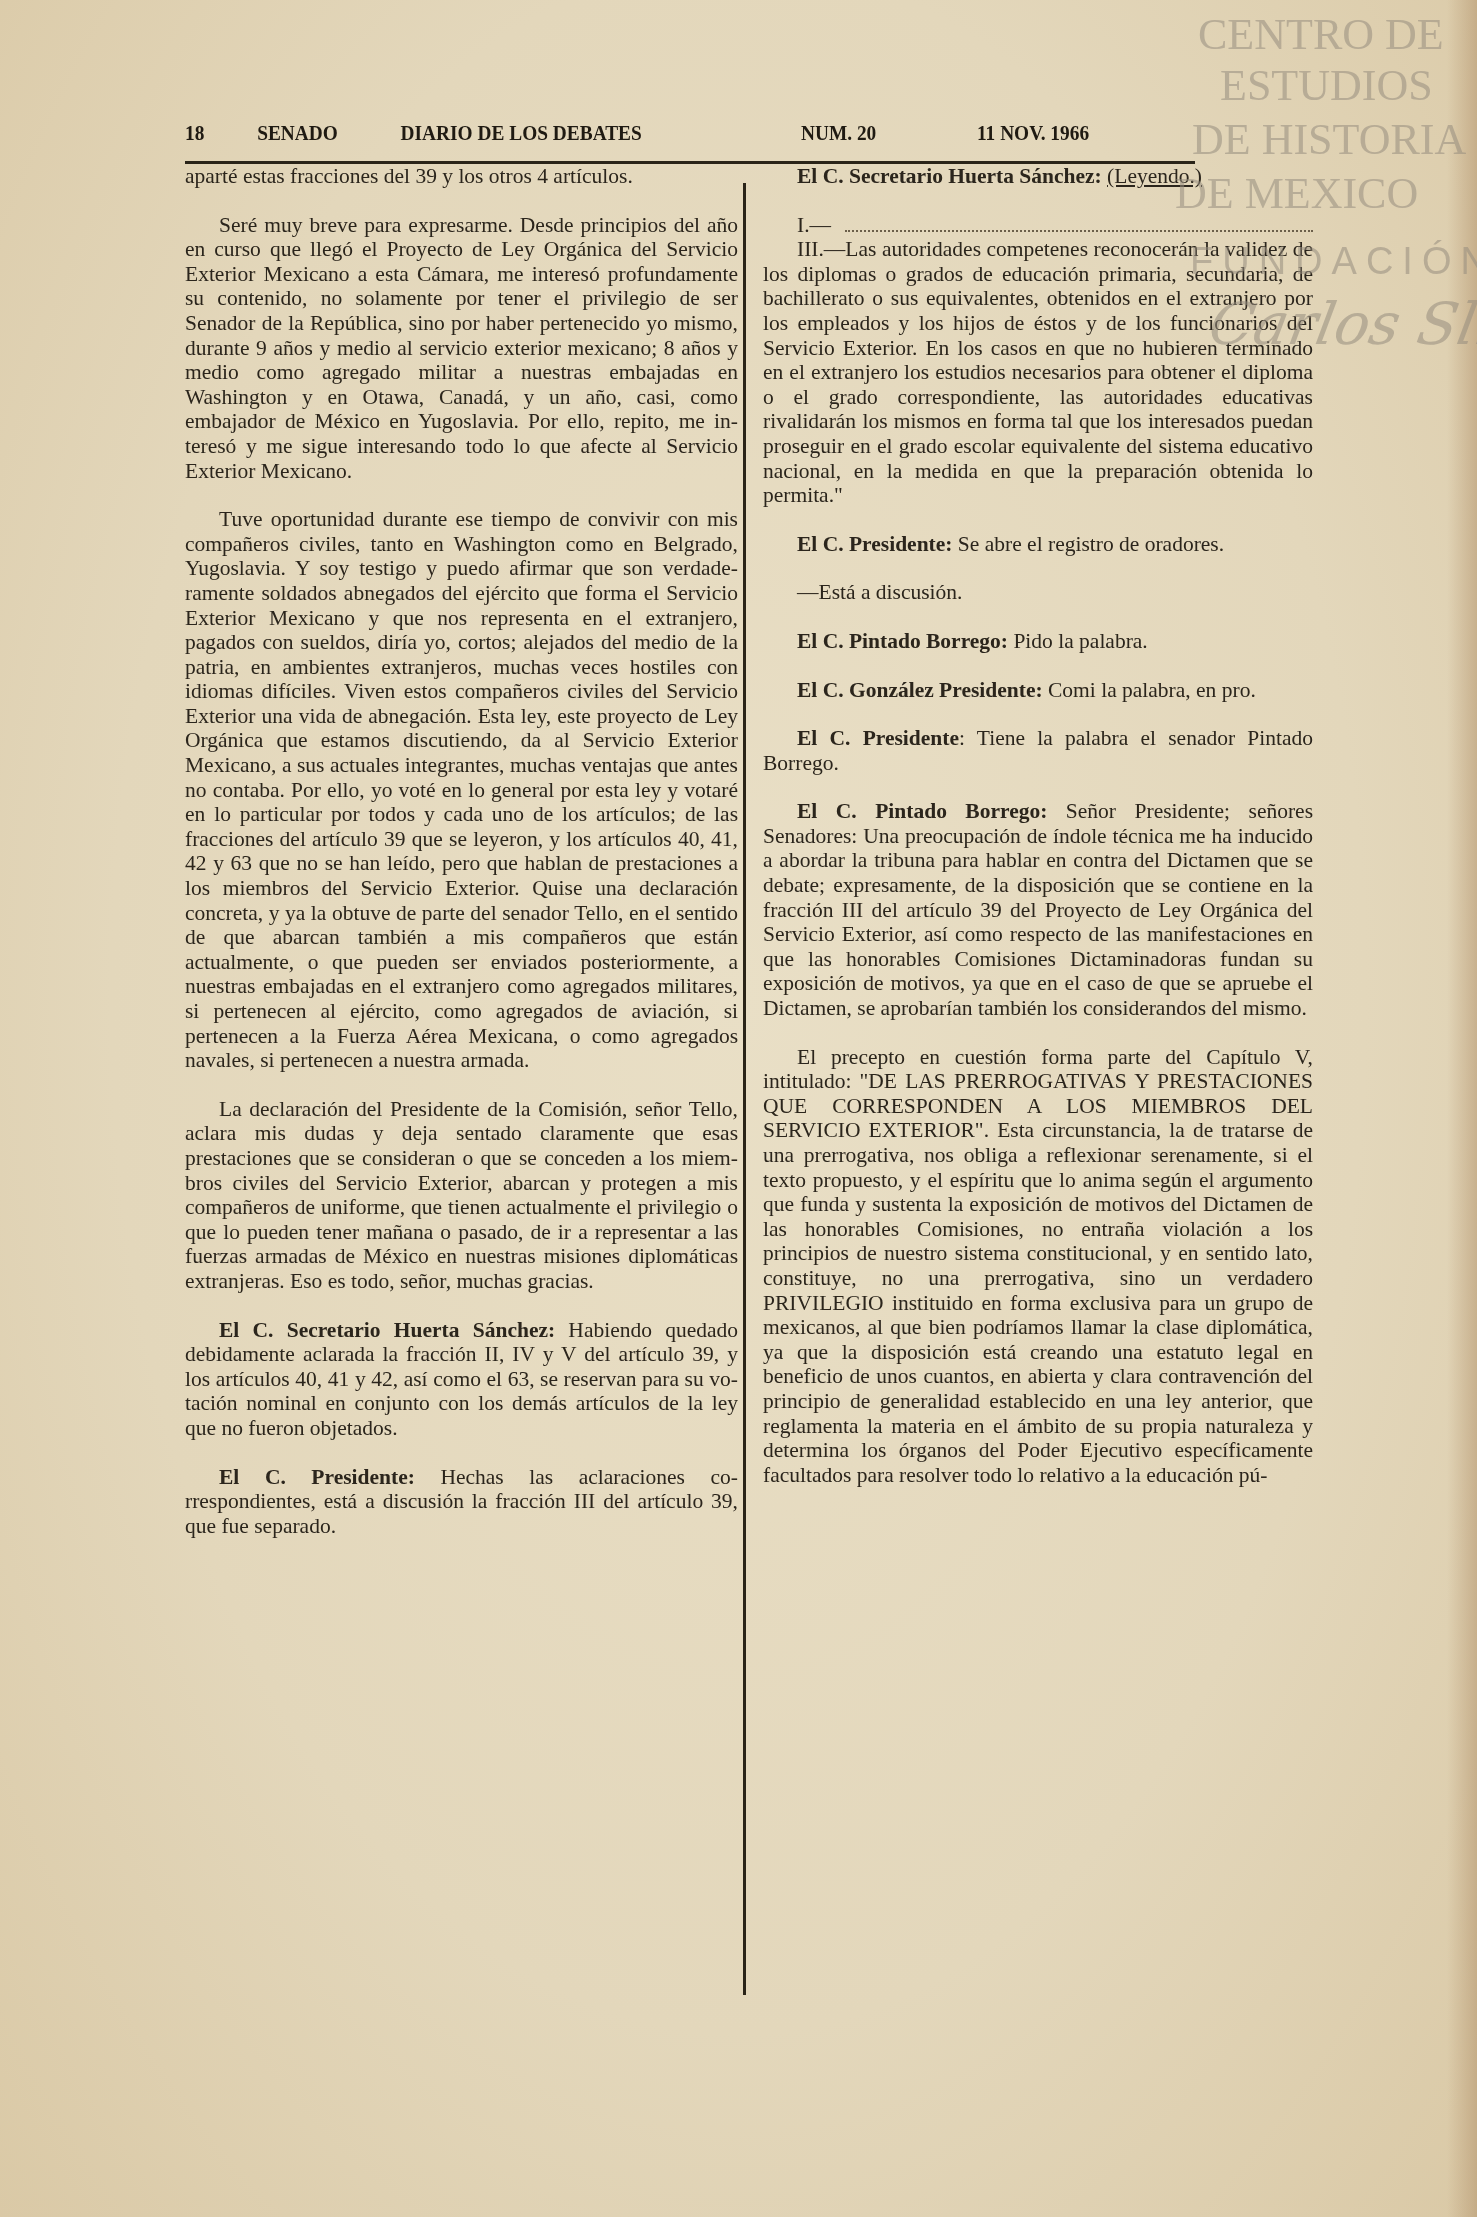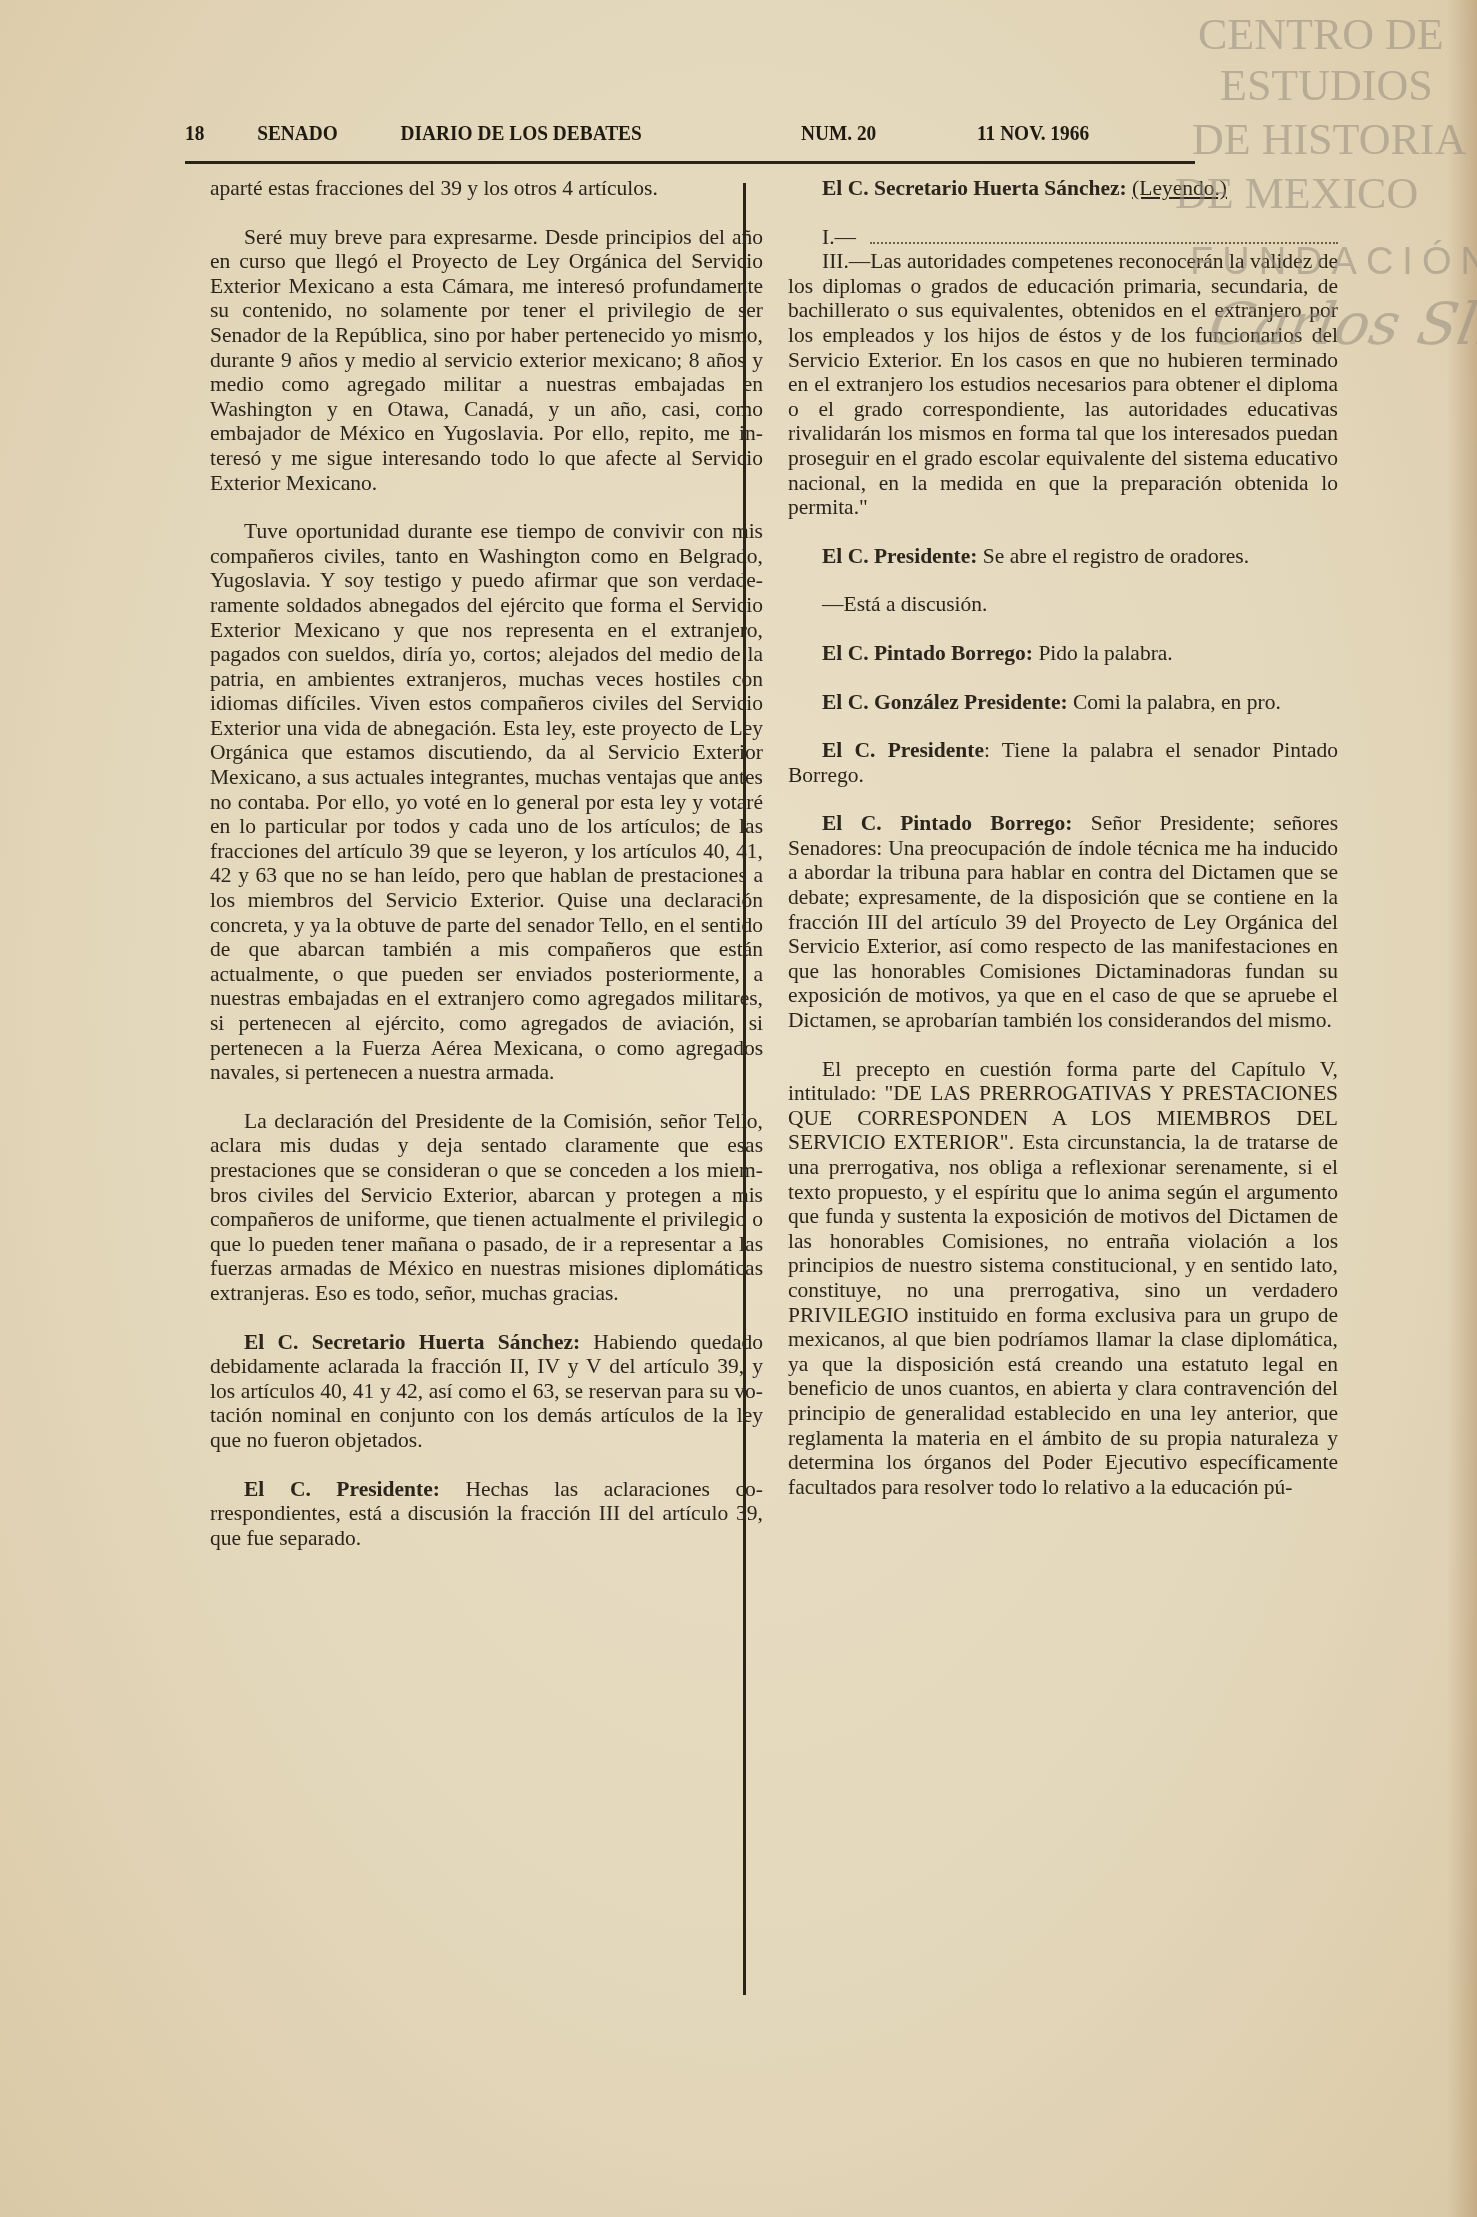--- a/index.html
+++ b/index.html
@@ -49,27 +49,26 @@
     .col-rule {
       position: absolute;
       left: 743px;
       top: 183px;
       width: 3px;
       height: 1812px;
       background: #2a2418;
     }
     .col {
       position: absolute;
-      top: 176px;
+      top: 164px;
       width: 553px;
       font-size: 21.5px;
       line-height: 24.6px;
       text-align: justify;
       hyphens: manual;
-      margin-left: 25px;
     }
     .col-left { left: 185px; }
     .col-right { left: 763px; width: 550px; }
     .para {
       margin: 0 0 24px 0;
       text-indent: 34px;
     }
     .para.noindent { text-indent: 0; }
     .speaker { font-weight: bold; }
     .frac-line {

